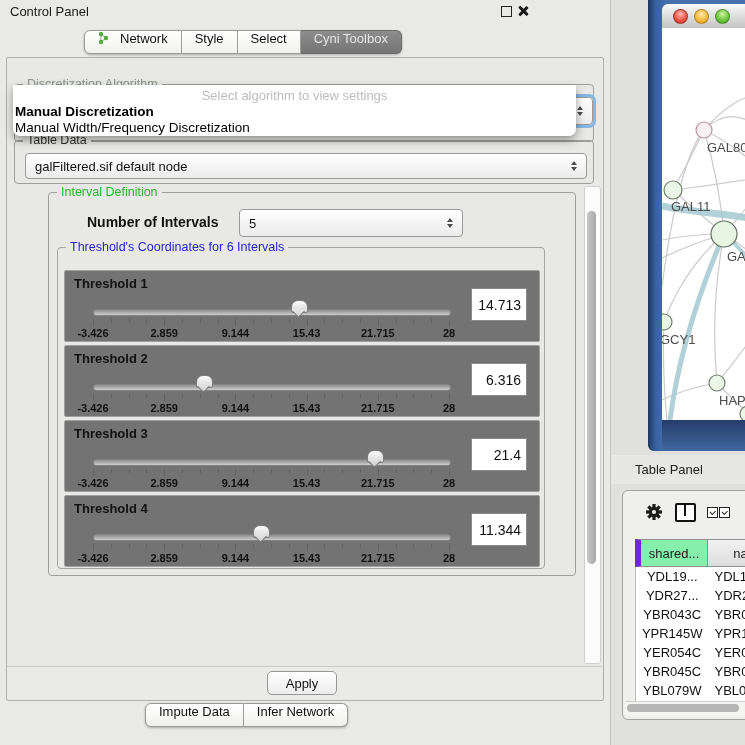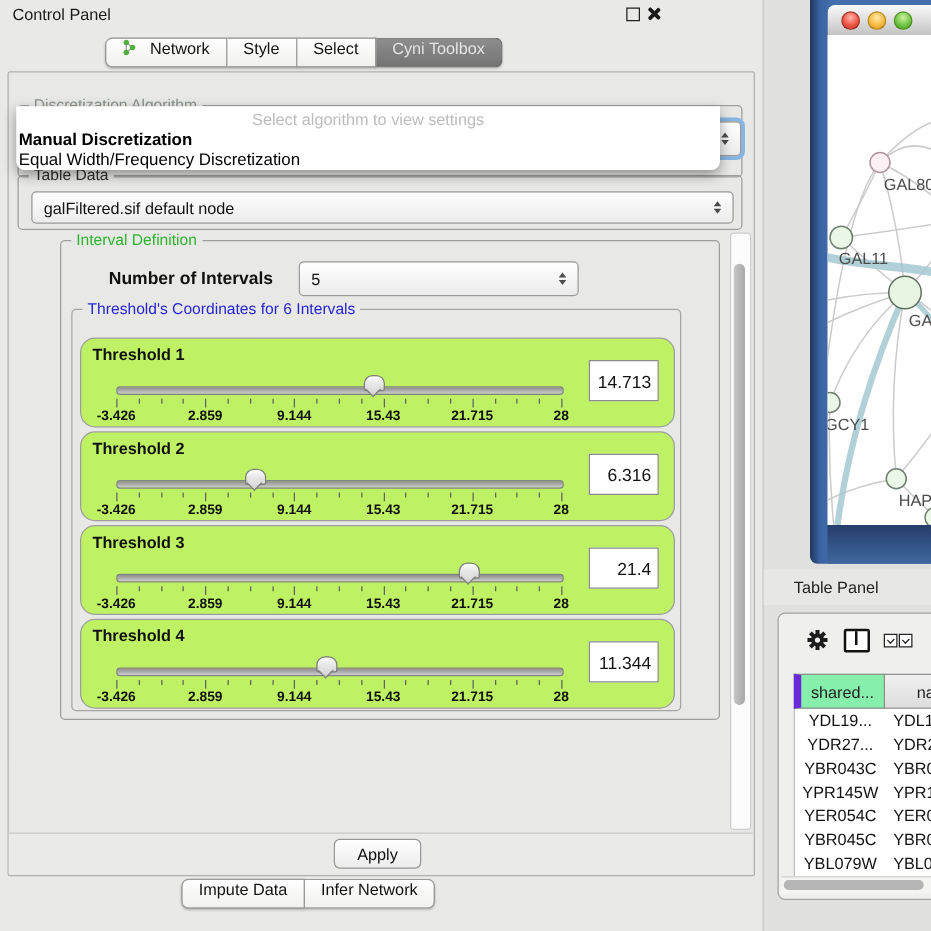--- a/index.html
+++ b/index.html
@@ -39,21 +39,21 @@
   .focus-ring{box-shadow:0 0 0 3px #85b6e4}
 
   
   .popup{position:absolute;left:13px;top:85px;width:563px;height:51px;background:#fff;
          border-radius:0 0 7px 7px;box-shadow:0 4px 10px rgba(0,0,0,.38);z-index:6;overflow:hidden}
   .popup-hint{text-align:center;color:#bcbcbc;font-size:13px;padding-top:3px;height:16px}
   .popup-item{font-size:13.5px;line-height:16px;padding-left:2px;color:#000;white-space:nowrap}
   .popup-item.bold{font-weight:bold}
 
   
-  .th-box{position:absolute;left:6px;width:474px;height:70px;border:1px solid #9e9e9e;background:#bef264;border-radius:12px}
+  .th-box{position:absolute;left:6px;width:474px;height:70px;border:1px solid #9e9e9e;background:#737373;border-radius:2px}
   .th-label{position:absolute;left:9px;top:5px;font-size:13px;font-weight:bold;color:#111}
   .track{position:absolute;left:28px;top:38px;width:356px;height:5px;border-radius:3px;
          background:linear-gradient(#8e8e8e,#cdcdcd);border:1px solid #828282}
   .thumb{position:absolute;top:29px;width:15px;height:11px;border-radius:7px 7px 2px 2px;
          background:linear-gradient(#fdfdfd,#d5d5d5);border:1px solid #7e7e7e;z-index:2}
   .thumb::after{content:"";position:absolute;left:2.2px;top:6.2px;width:8px;height:8px;
          background:linear-gradient(135deg,#ededed,#d2d2d2);border-right:1px solid #7e7e7e;border-bottom:1px solid #7e7e7e;transform:rotate(45deg)}
   .tick{position:absolute;top:48px;width:1px;background:#636363}
   .tick-label{position:absolute;top:56px;transform:translateX(-50%);font-size:11px;font-weight:bold;color:#111;white-space:nowrap}
   .val-box{position:absolute;left:406px;top:17px;width:56px;height:33px;background:#fff;border:1px solid #8a8a8a;
@@ -155,21 +155,21 @@
           <span class="tri-up"></span>
           <span class="tri-dn"></span>
         </span>
     </div>
   </div>
 
   <div class="popup">
     <div class="popup-hint">Select algorithm to view settings</div>
     <div id="popup-items">
         <div class="popup-item bold">Manual Discretization</div>
-        <div class="popup-item">Equal Width/Frequency Discretization</div>
+        <div class="popup-item">Manual Width/Frequency Discretization</div>
       </div>
   </div>
 
   <div class="group" style="left:14px;top:140px;width:578px;height:42px">
     <span class="group-title t-dark">Table Data</span>
     <div class="combo" style="left:10px;top:12px;width:560px;height:24px">
       <span class="val">galFiltered.sif default node</span>
       <span class="stepper">
           <span class="tri-up"></span>
           <span class="tri-dn"></span>

